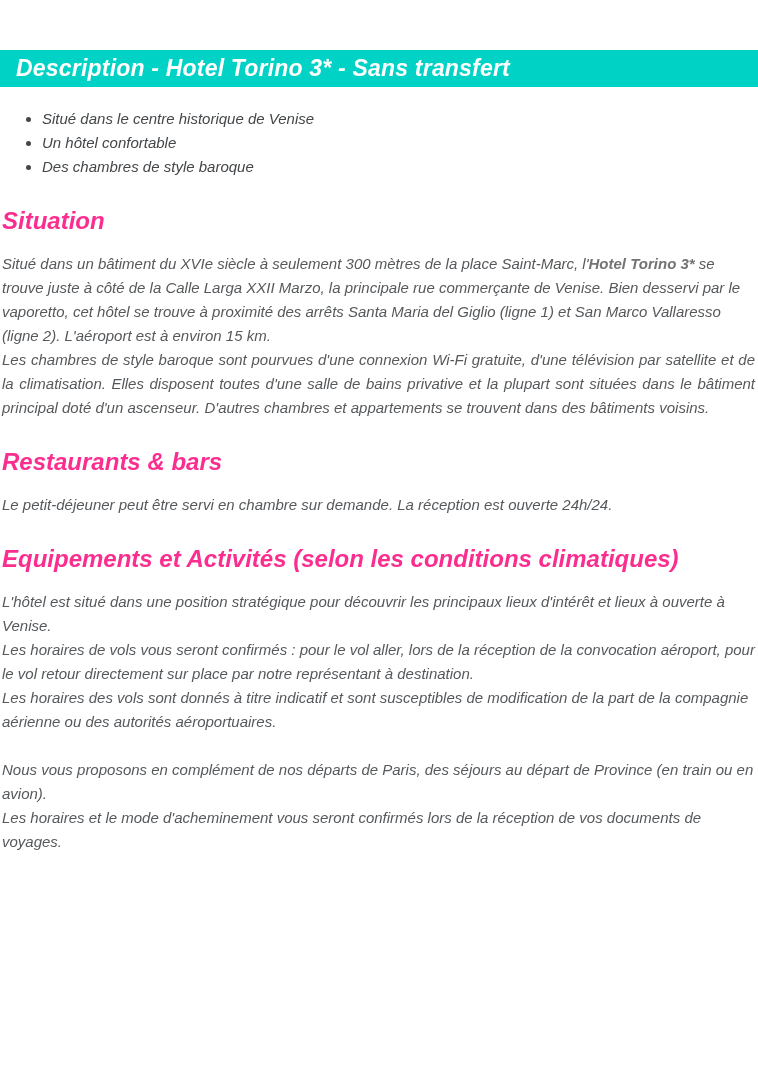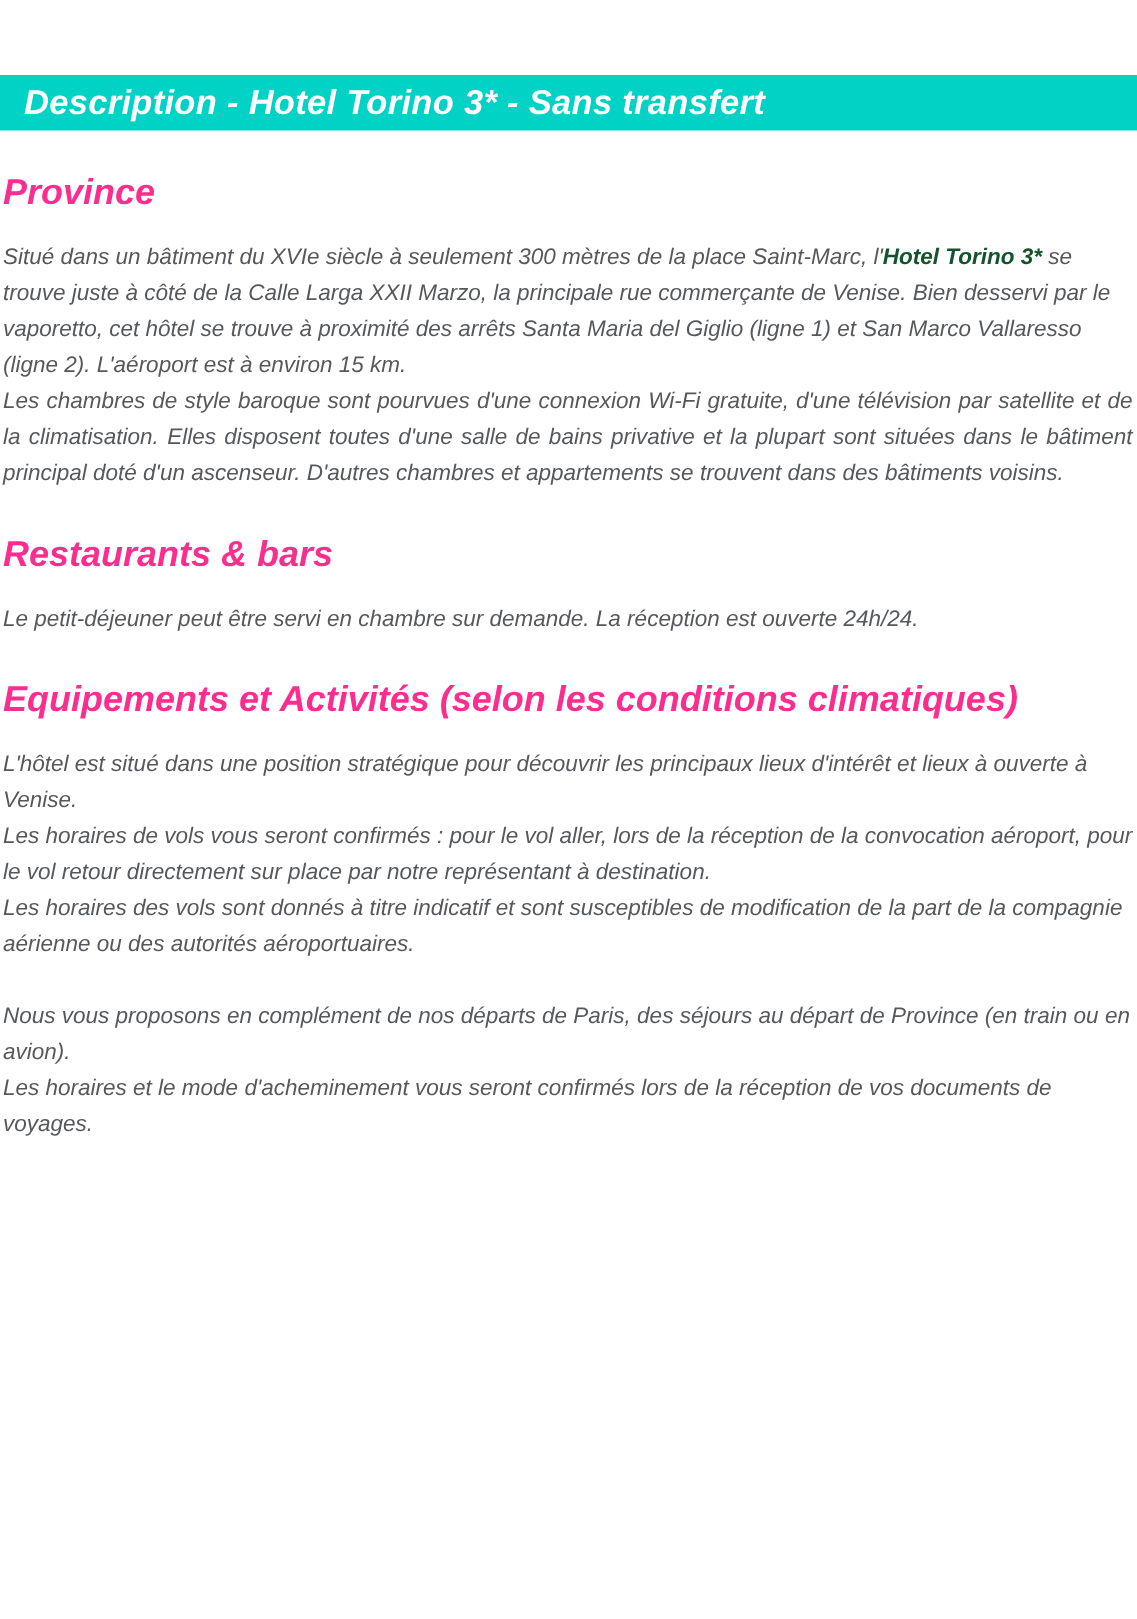--- a/index.html
+++ b/index.html
@@ -58,38 +58,43 @@
     font-size: 15px;
     line-height: 24px;
     margin: 0;
     color: #56595c;
   }
   p.justified {
     text-align: justify;
   }
   .bold-inline {
     font-weight: bold;
-    color: #14532d;
+    color: #737373;
   }
   .flight-block-2 {
     margin-top: 24px;
   }
 </style>
 </head>
 <body>
 
 <div class="band">
   <span class="band-title">Description - Hotel Torino 3* - Sans transfert</span>
 </div>
 
 <div class="content">
 
+  <ul class="highlights">
+    <li>Situé dans le centre historique de Venise</li>
+    <li>Un hôtel confortable</li>
+    <li>Des chambres de style baroque</li>
+  </ul>
 
   <section>
-    <h2 class="section-heading">Province</h2>
+    <h2 class="section-heading">Situation</h2>
     <p class="body-text"><span>Situé dans un bâtiment du XVIe siècle à seulement 300 mètres de la place Saint-Marc, l'</span><span class="bold-inline">Hotel Torino 3*</span><span> se trouve juste à côté de la Calle Larga XXII Marzo, la principale rue commerçante de Venise. Bien desservi par le vaporetto, cet hôtel se trouve à proximité des arrêts Santa Maria del Giglio (ligne 1) et San Marco Vallaresso (ligne 2). L'aéroport est à environ 15 km.</span></p>
   </section>
 
   <section>
     <p class="body-text justified">Les chambres de style baroque sont pourvues d'une connexion Wi-Fi gratuite, d'une télévision par satellite et de la climatisation. Elles disposent toutes d'une salle de bains privative et la plupart sont situées dans le bâtiment principal doté d'un ascenseur. D'autres chambres et appartements se trouvent dans des bâtiments voisins.</p>
   </section>
 
   <section>
     <h2 class="section-heading">Restaurants &amp; bars</h2>
     <p class="body-text">Le petit-déjeuner peut être servi en chambre sur demande. La réception est ouverte 24h/24.</p>

